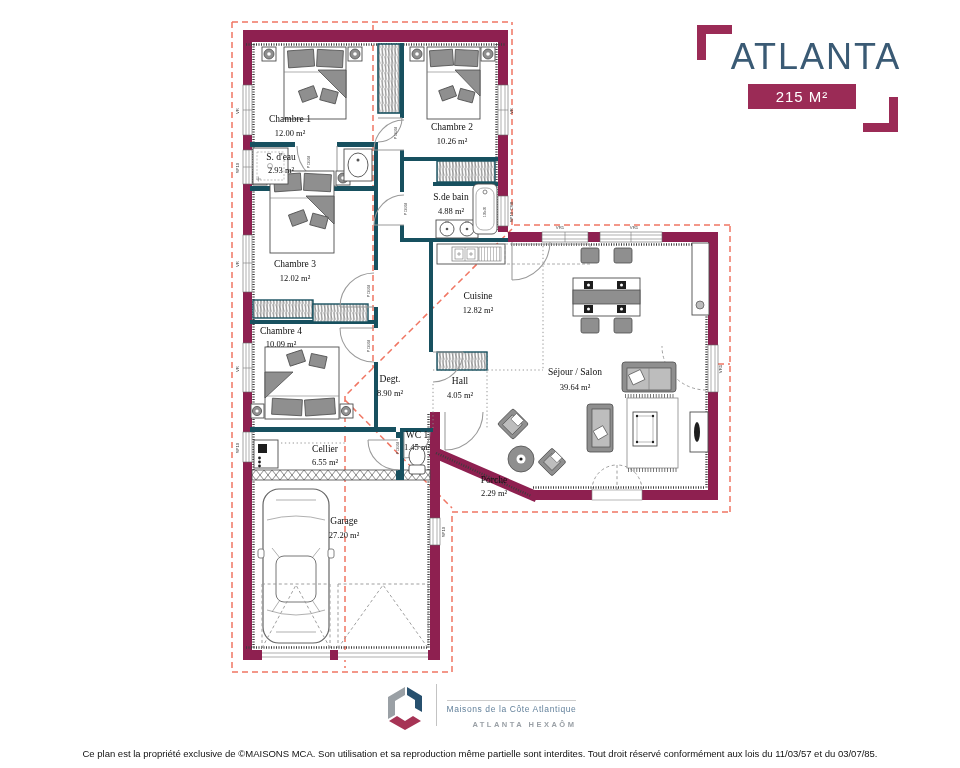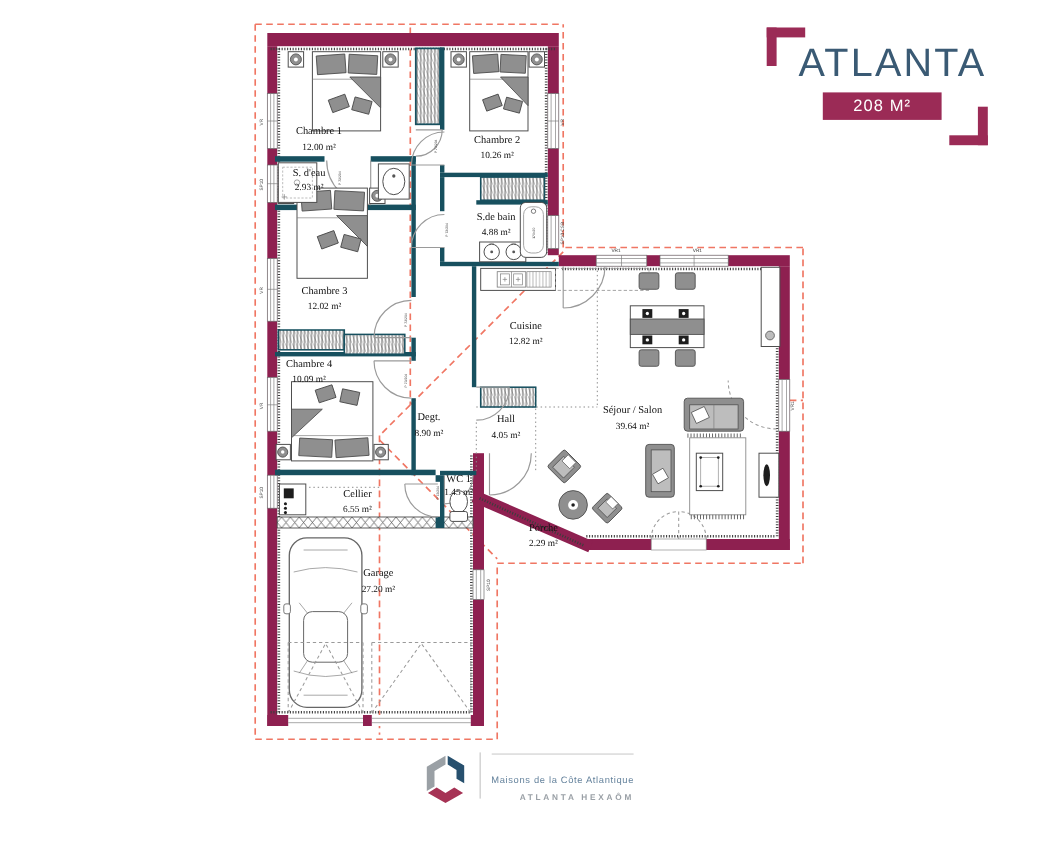--- a/index.html
+++ b/index.html
@@ -20,33 +20,33 @@
   .blk{fill:#1d1d1d;}
   .rlabel{font-family:"Liberation Serif",serif;font-size:9.5px;fill:#101010;text-anchor:middle;}
   .rarea{font-family:"Liberation Serif",serif;font-size:8.5px;fill:#101010;text-anchor:middle;}
   .wl{font-family:"Liberation Sans",sans-serif;font-size:4.3px;fill:#3a3a3a;text-anchor:middle;}
   .dl{font-family:"Liberation Sans",sans-serif;font-size:3.1px;fill:#444;text-anchor:middle;}
   
   #header{position:absolute;left:690px;top:18px;width:220px;height:100px;}
   .brk{position:absolute;width:26px;height:26px;}
   .brk-tl{left:7px;top:7px;border-left:9px solid #9b2b56;border-top:9px solid #9b2b56;}
   .brk-br{right:12px;bottom:-14px;border-right:9px solid #9b2b56;border-bottom:9px solid #9b2b56;}
-  #title{position:absolute;left:36px;top:18px;width:180px;text-align:left;
+  #title{position:absolute;left:36px;top:18px;width:180px;text-align:center;
          font-size:36px;letter-spacing:2px;color:#3a5a74;font-weight:400;}
   #badge{position:absolute;left:58px;top:66px;width:108px;height:25px;background:#9b2b56;
          color:#ffffff;font-size:15px;line-height:25px;text-align:center;letter-spacing:1px;}
   
   #footer{position:absolute;left:0;top:682px;width:960px;display:flex;justify-content:center;}
   #logo-row{display:flex;align-items:flex-start;}
   #cube{margin-top:2px;}
   #logo-div{width:1px;height:42px;background:#c3c3c3;margin:2px 10px 0 10px;}
   #brand{font-family:"Liberation Serif",serif;font-size:34px;line-height:30px;
          color:#1d3a60;letter-spacing:4px;}
-  #tagline{font-size:8.5px;color:#64829c;letter-spacing:0.6px;margin-top:3px;
-           border-top:1px solid #cccccc;padding-top:18px;}
+  #tagline{font-size:8.5px;color:#64829c;letter-spacing:0.6px;margin-top:18px;
+           border-top:1px solid #cccccc;padding-top:3px;}
   #group{font-size:7.5px;font-weight:bold;color:#9aa0a6;letter-spacing:2.5px;
          text-align:right;margin-top:6px;}
   #copyright{position:absolute;left:0;top:748px;width:960px;text-align:center;
              font-size:9.5px;color:#111;}
 </style>
 </head>
 <body>
 
 <div id="page">
 
@@ -448,33 +448,34 @@
       <text class="rlabel" x="494" y="483">Porche</text>
       <text class="rarea" x="494" y="496">2.29 m²</text>
       <text class="rlabel" x="344" y="524">Garage</text>
       <text class="rarea" x="344" y="538">27.20 m²</text>
     </g>
   </svg>
 
   <div id="header">
     <div class="brk brk-tl"></div>
     <div id="title">ATLANTA</div>
-    <div id="badge">208 M²</div>
+    <div id="badge">215 M²</div>
     <div class="brk brk-br"></div>
   </div>
 
   <div id="footer">
     <div id="logo-row">
       <svg id="cube" width="42" height="48" viewBox="0 0 42 48">
         <path d="M4,13 L21,3 L21,11 L11,17 L11,31 L4,35 Z" fill="#9aa0a5"></path>
         <path d="M23,3 L38,12 L38,28 L31,24 L31,16 L23,11 Z" fill="#27506e"></path>
         <path d="M5,37 L13,32 L21,37 L29,32 L37,37 L21,46 Z" fill="#a63355"></path>
       </svg>
       <div id="logo-div"></div>
       <div>
         <div id="tagline">Maisons de la Côte Atlantique</div>
         <div id="group">ATLANTA HEXAÔM</div>
       </div>
     </div>
   </div>
 
+  <div id="copyright">Ce plan est la propriété exclusive de ©MAISONS MCA. Son utilisation et sa reproduction même partielle sont interdites. Tout droit réservé conformément aux lois du 11/03/57 et du 03/07/85.</div>
 
 </div>
 
 </body></html>

